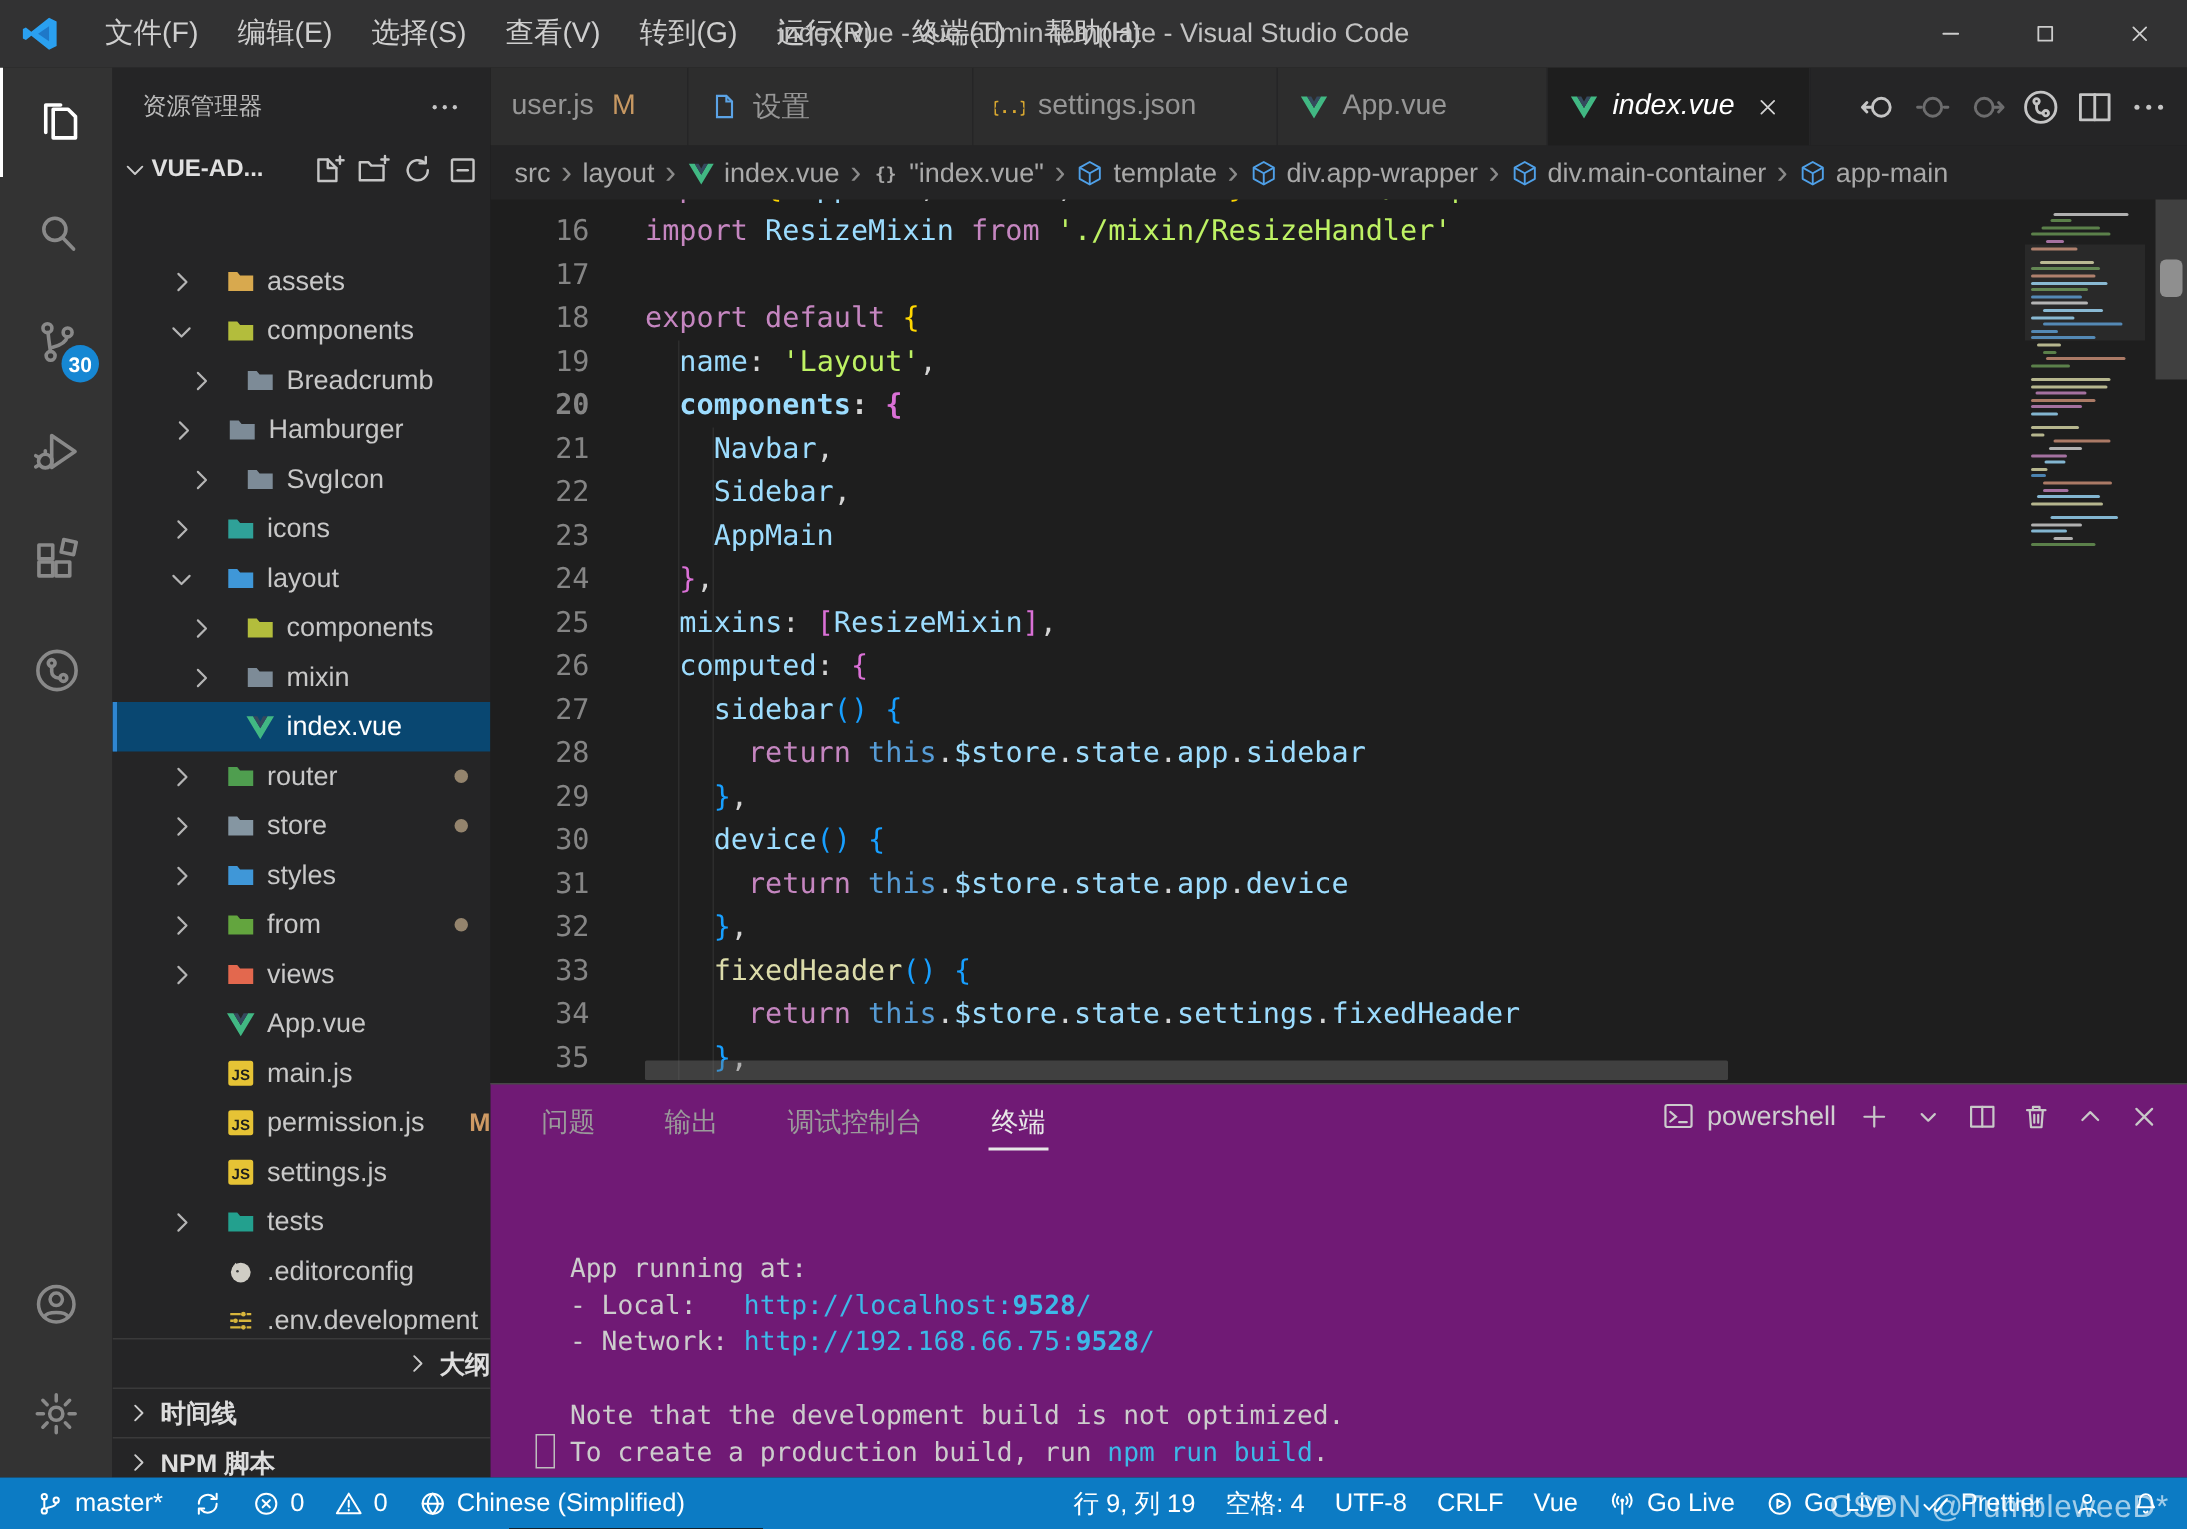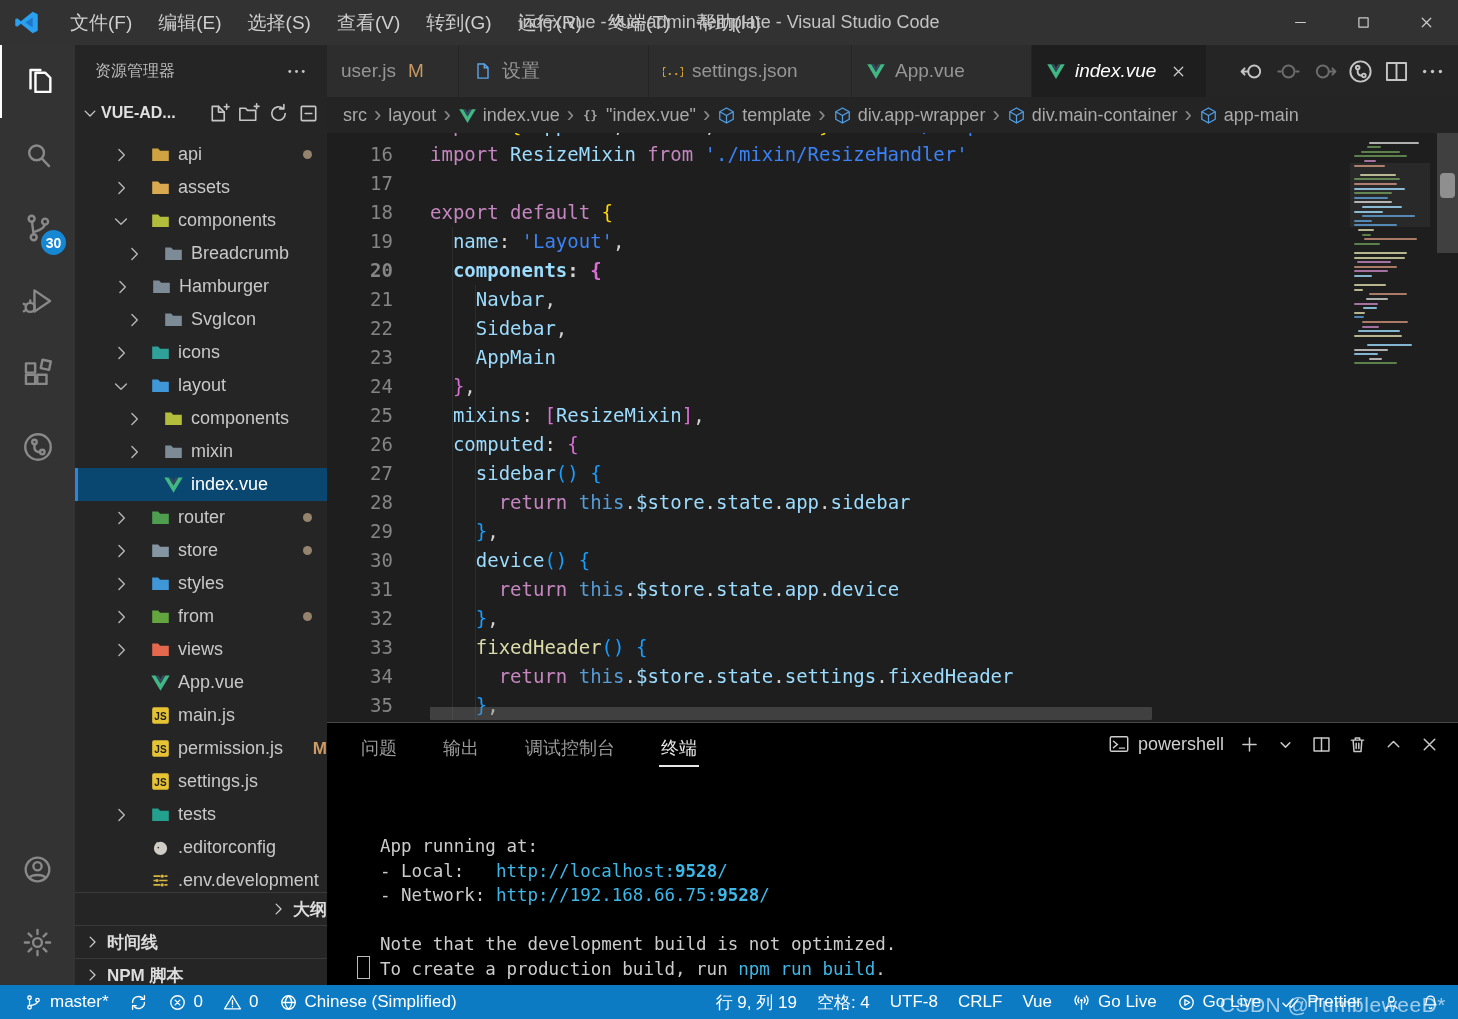--- a/index.html
+++ b/index.html
@@ -73,34 +73,34 @@
                font-size:18px;color:#a9a9a9;white-space:nowrap}
   .bc-item{display:flex;align-items:center;gap:6px}
   .bc-item .icn{width:19px;height:19px}
   .bc-sep{color:#8a8a8a;font-size:22px;margin:0 7px;line-height:36px}
 
   #code-area{position:absolute;left:0;top:88px;width:1131px;height:589px;overflow:hidden}
   .cl{position:absolute;left:0;width:1131px;height:29px;display:flex;
       font-family:"DejaVu Sans Mono",monospace;font-size:19px;line-height:29px;white-space:pre}
   .cl .ln{width:66px;text-align:right;color:#858585;flex:none}
   .cl .ct{padding-left:37px}
-  .tk-kw{color:#c586c0}.tk-id{color:#9cdcfe}.tk-str{color:#3b82f6}.tk-fn{color:#dcdcaa}
+  .tk-kw{color:#c586c0}.tk-id{color:#9cdcfe}.tk-str{color:#bef264}.tk-fn{color:#dcdcaa}
   .tk-this{color:#569cd6}.tk-p{color:#d4d4d4}.tk-b1{color:#ffd700}.tk-b2{color:#da70d6}.tk-b3{color:#179fff}
   .guide{position:absolute;width:1px;background:rgba(255,255,255,.07)}
   #hscroll{position:absolute;left:103px;top:574px;width:722px;height:13px;
            background:rgba(121,121,121,.38);border-radius:1px}
   #minimap{position:absolute;left:1023px;top:88px;width:80px;height:420px;overflow:hidden}
   .mm-line{position:absolute;height:2px;border-radius:1px;opacity:.8}
   #mm-slider{position:absolute;left:1023px;top:118px;width:80px;height:64px;background:rgba(255,255,255,.05)}
   #vscroll{position:absolute;left:1110px;top:88px;width:21px;height:589px}
   #vscroll .thumb{position:absolute;left:0;top:0;width:21px;height:120px;background:rgba(130,130,130,.35)}
   #vscroll .handle{position:absolute;left:3px;top:40px;width:15px;height:25px;background:#8f8f8f;border-radius:4px}
 
   
-  #panel{position:absolute;left:327px;top:722px;width:1131px;height:263px;background:#000000;
+  #panel{position:absolute;left:327px;top:722px;width:1131px;height:263px;background:#701a75;
          border-top:1px solid #474747;box-sizing:border-box}
   #panel-tabs{position:absolute;left:34px;top:0;height:50px;display:flex}
   .ptab{font-size:18px;color:#9b9b9b;margin-right:46px;height:50px;line-height:50px;position:relative;white-space:nowrap}
   .ptab.active{color:#e7e7e7}
   .ptab.active::after{content:"";position:absolute;left:50%;transform:translateX(-50%);bottom:6px;
                       width:40px;height:2px;background:#e7e7e7}
   #panel-actions{position:absolute;right:18px;top:10px;display:flex;align-items:center;gap:15px;color:#c8c8c8}
   #shell-select{display:flex;align-items:center;gap:8px;font-size:18px;color:#cfcfcf}
   #shell-select .icn{width:22px;height:22px}
   .pa{width:21px;height:21px;color:#c8c8c8}
@@ -289,35 +289,20 @@
           </span>
           <span class="icn sb-act">
             <svg viewBox="0 0 24 24" fill="none" stroke="currentColor" stroke-width="1.7" stroke-linecap="round" stroke-linejoin="round">
               <rect x="4.5" y="4.5" width="15" height="15" rx="1"></rect>
               <path d="M8.5 12h7"></path>
             </svg>
           </span>
         </span>
     </div>
     <div id="tree">
-        <div class="row" style="top: 93px; padding-left: 36px;">
-          <span class="icn chevbox">
-            <svg viewBox="0 0 24 24" fill="none" stroke="currentColor" stroke-width="1.7" stroke-linecap="round" stroke-linejoin="round">
-              <path d="M9.5 5.5L16 12l-6.5 6.5"></path>
-            </svg>
-          </span>
-          <span class="icn ficon">
-            <svg viewBox="0 0 24 24">
-              <path d="M2.5 5h6.8l2.2 2.6h10V19.5h-19z" fill="#d0a342"></path>
-            </svg>
-          </span>
-          <span class="lbl">api</span>
-          <span class="sp"></span>
-          <span class="dot"></span>
-        </div>
         <div class="row" style="top: 126px; padding-left: 36px;">
           <span class="icn chevbox">
             <svg viewBox="0 0 24 24" fill="none" stroke="currentColor" stroke-width="1.7" stroke-linecap="round" stroke-linejoin="round">
               <path d="M9.5 5.5L16 12l-6.5 6.5"></path>
             </svg>
           </span>
           <span class="icn ficon">
             <svg viewBox="0 0 24 24">
               <path d="M2.5 5h6.8l2.2 2.6h10V19.5h-19z" fill="#d8a94e"></path>
             </svg>

